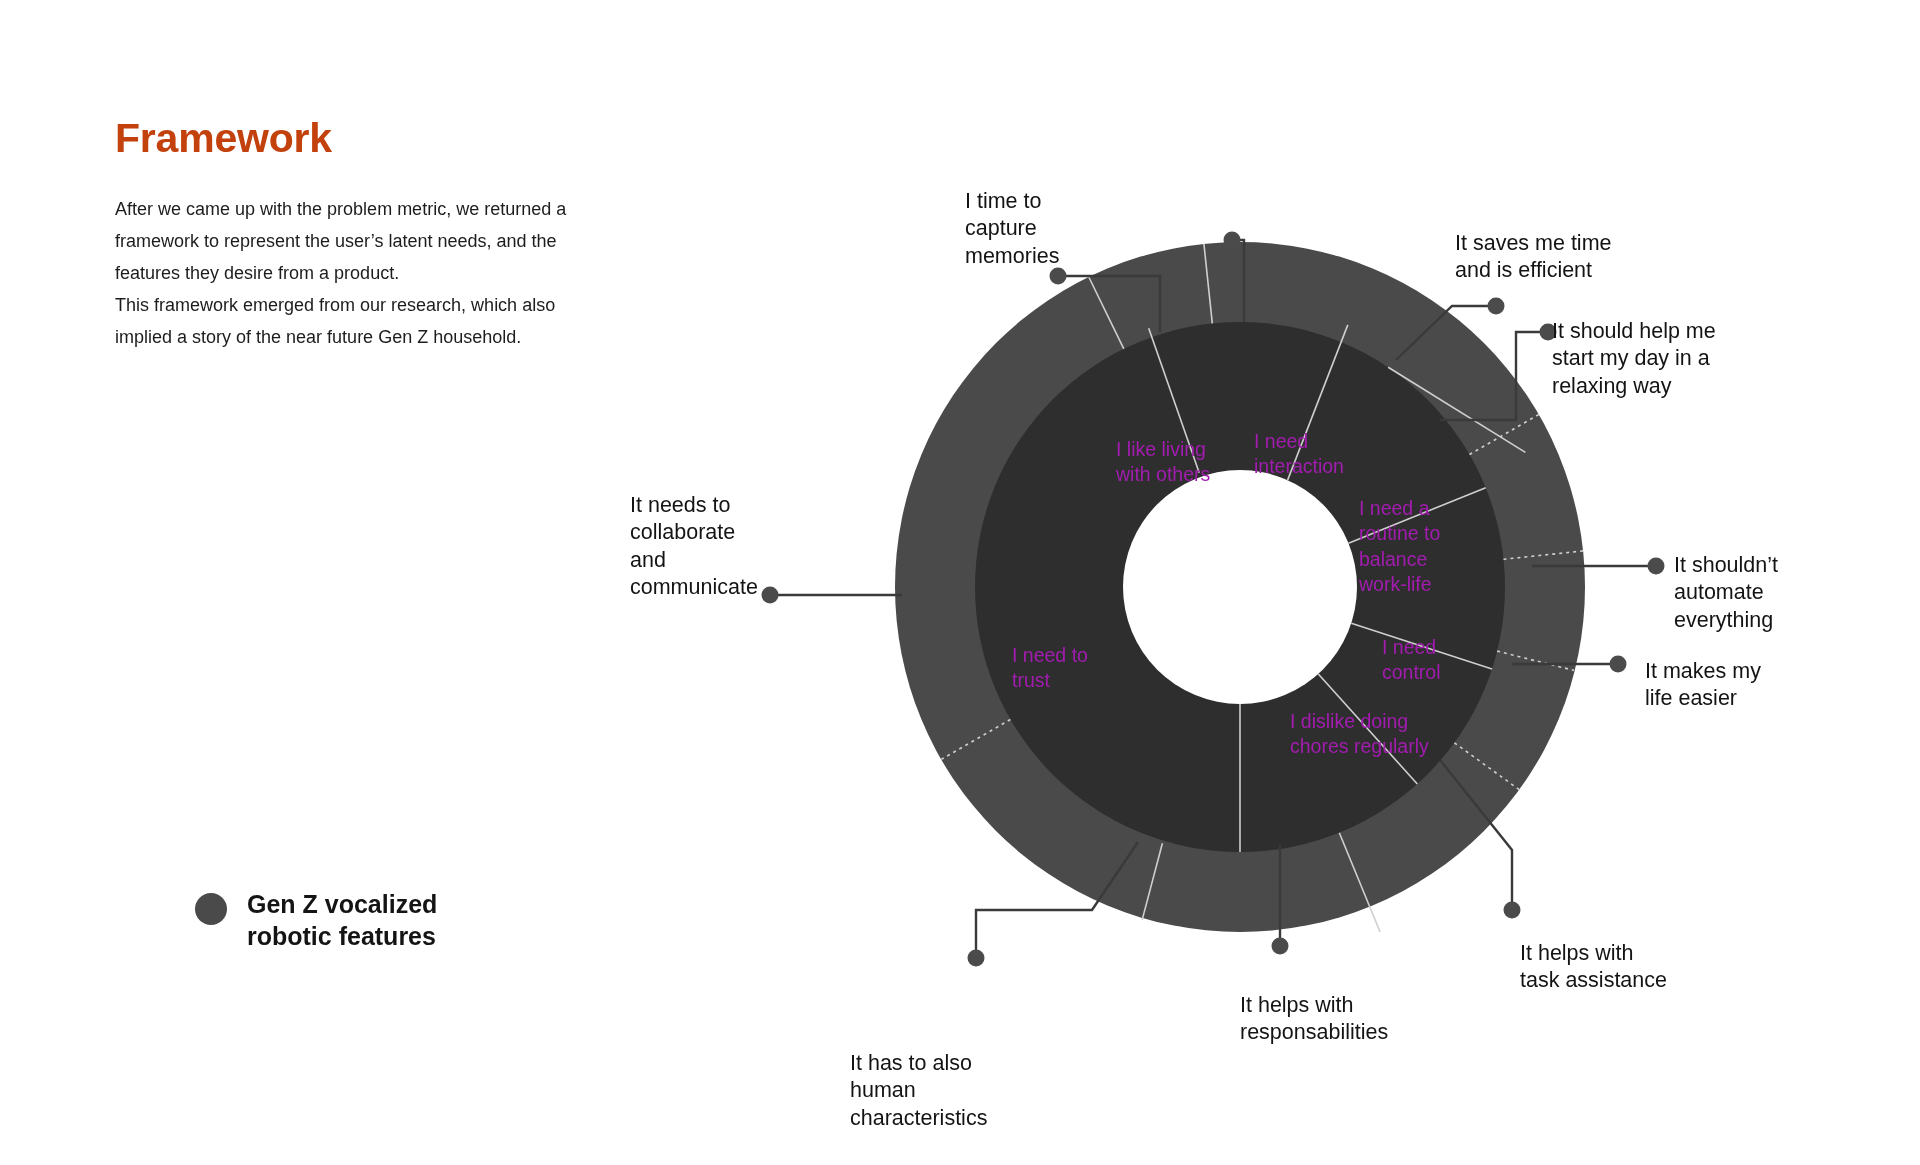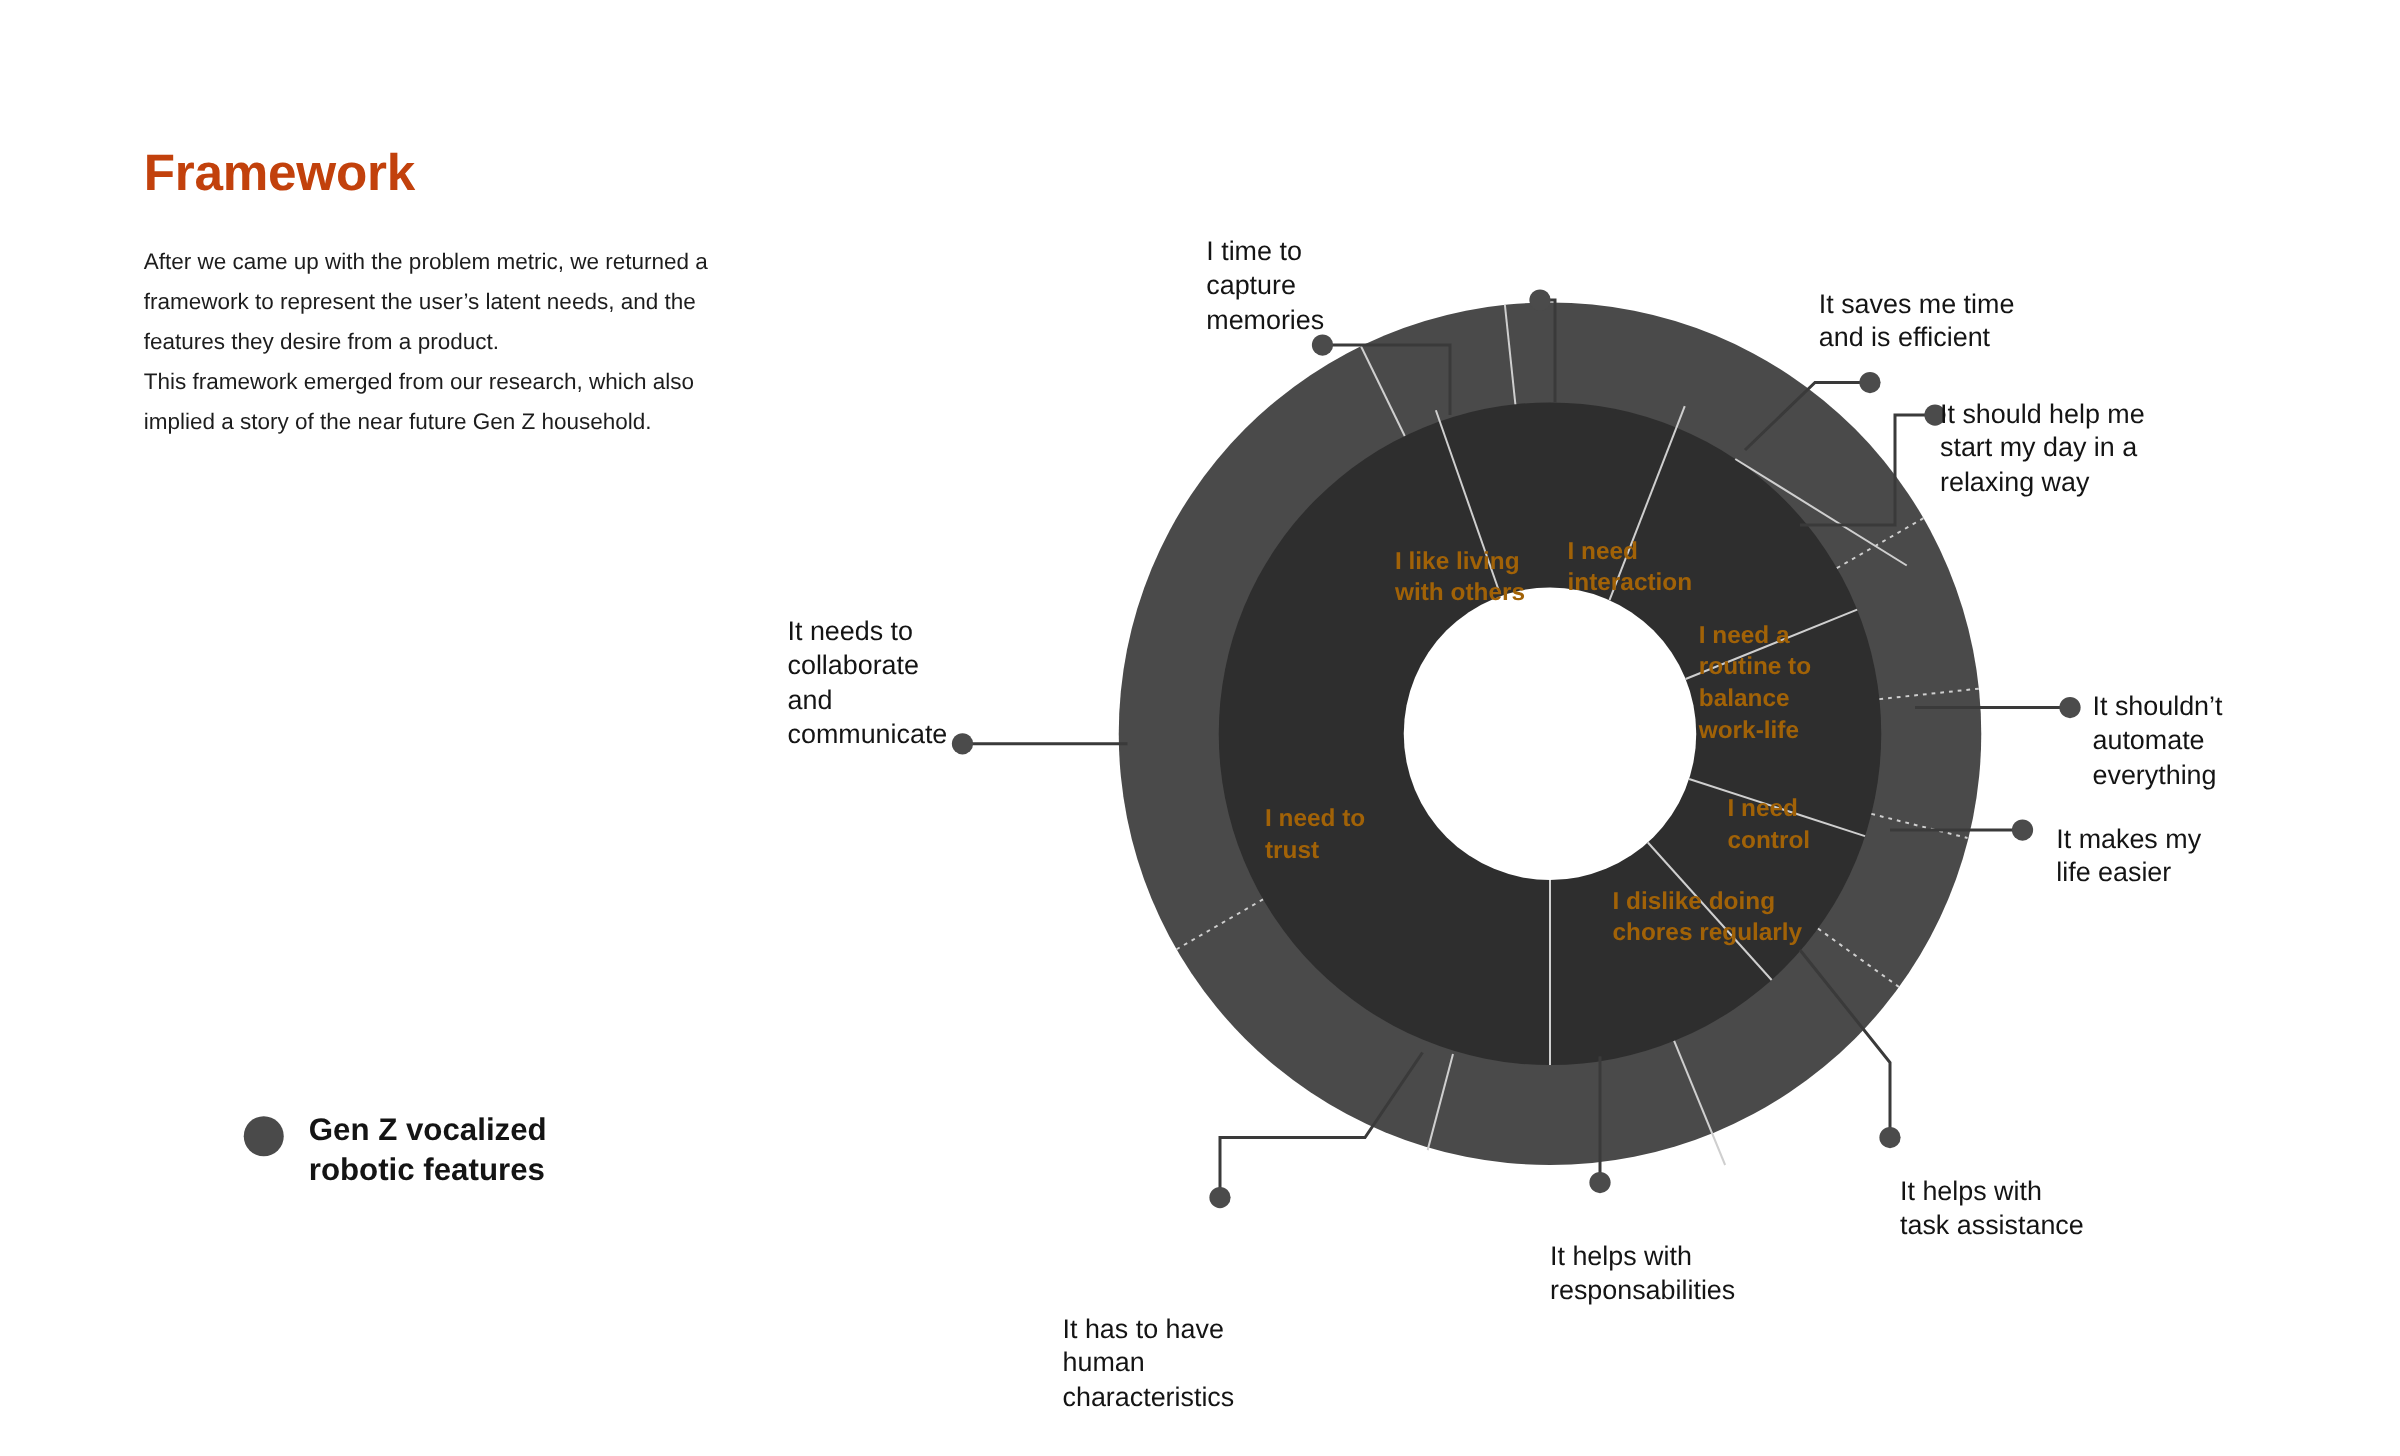--- a/index.html
+++ b/index.html
@@ -38,22 +38,22 @@
   }
 
   
   .chart-wrap{position:absolute;left:640px;top:60px;width:1280px;height:1105px;}
   svg.donut{position:absolute;left:0;top:0;}
 
   .callout{position:absolute;font-size:21.5px;line-height:1.27;color:#141414;white-space:pre-line;}
   .callout.left{text-align:left;}
 
   .inner-label{
-    position:absolute;color:#a16207;font-size:19.5px;line-height:1.3;
-    white-space:pre-line;text-align:left;font-weight:bold;
+    position:absolute;color:#a21caf;font-size:19.5px;line-height:1.3;
+    white-space:pre-line;text-align:left;
   }
 </style>
 </head>
 <body>
 
 <div class="page">
 
   <div class="left-col">
     <h1 class="page-title">Framework</h1>
     <div class="intro">
@@ -193,21 +193,21 @@
 
     <div class="callout left" style="left:972px;top:598px;width:180px;margin-left:33px;">It makes my
 life easier</div>
 
     <div class="callout left" style="left:880px;top:880px;width:200px;">It helps with
 task assistance</div>
 
     <div class="callout left" style="left:600px;top:932px;width:210px;">It helps with
 responsabilities</div>
 
-    <div class="callout left" style="left:210px;top:990px;width:200px;">It has to have
+    <div class="callout left" style="left:210px;top:990px;width:200px;">It has to also
 human
 characteristics</div>
 
     <div class="callout left" style="left:-46px;top:432px;width:160px;margin-left:36px;">It needs to
 collaborate
 and
 communicate</div>
 
   </div>
 </div>

